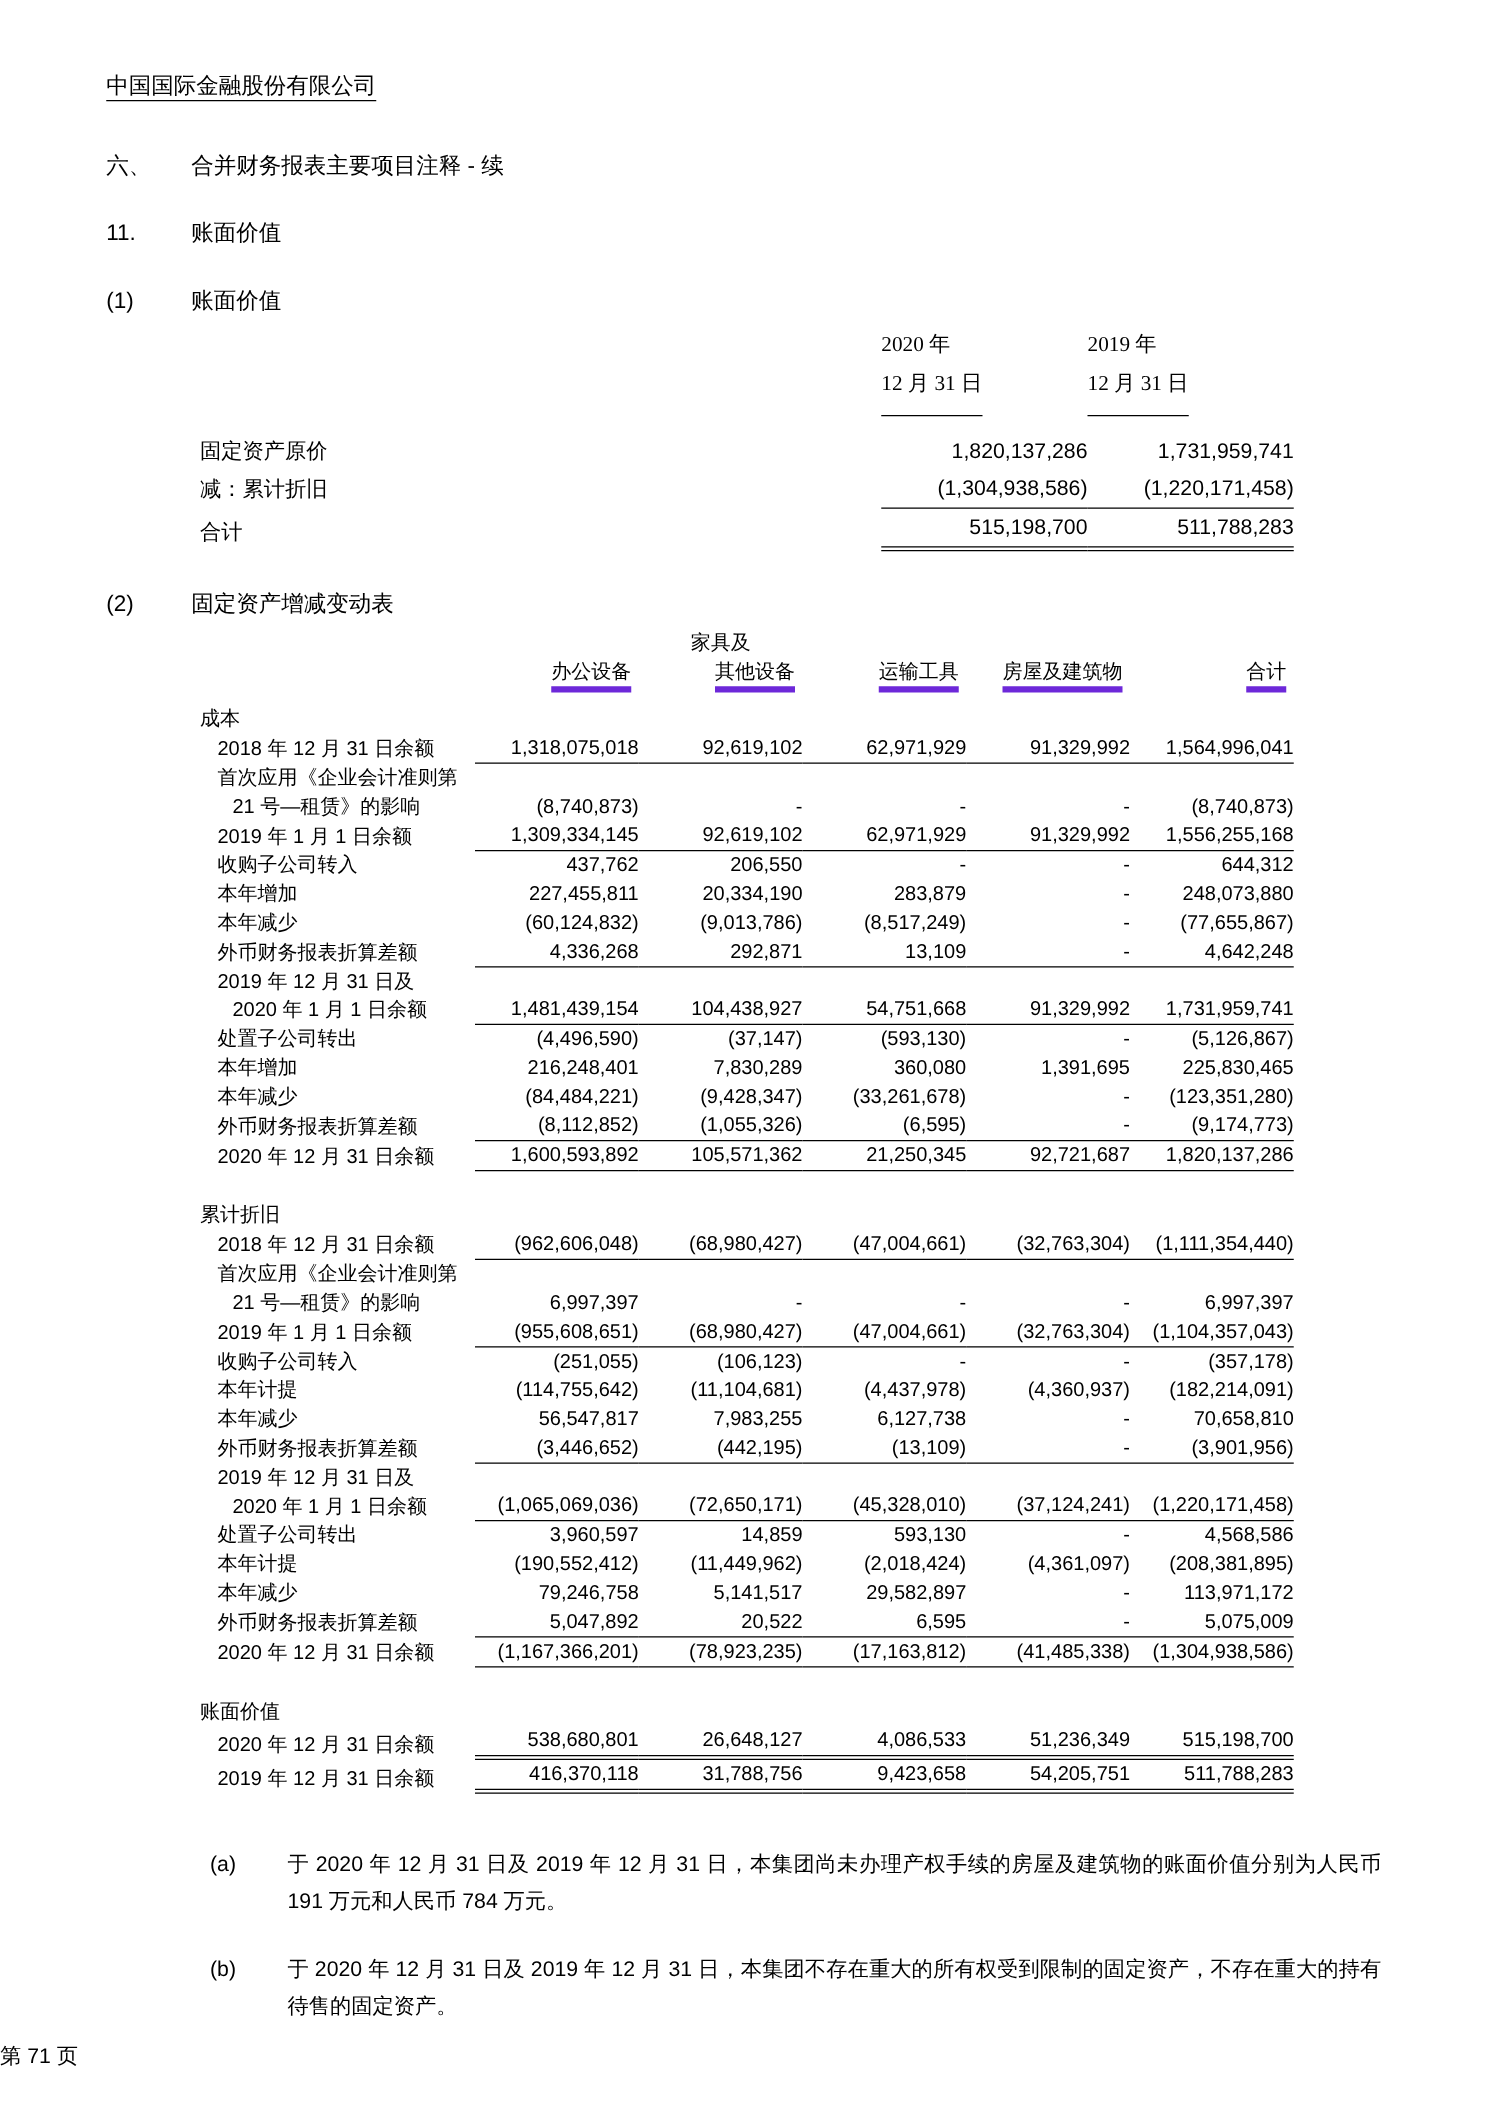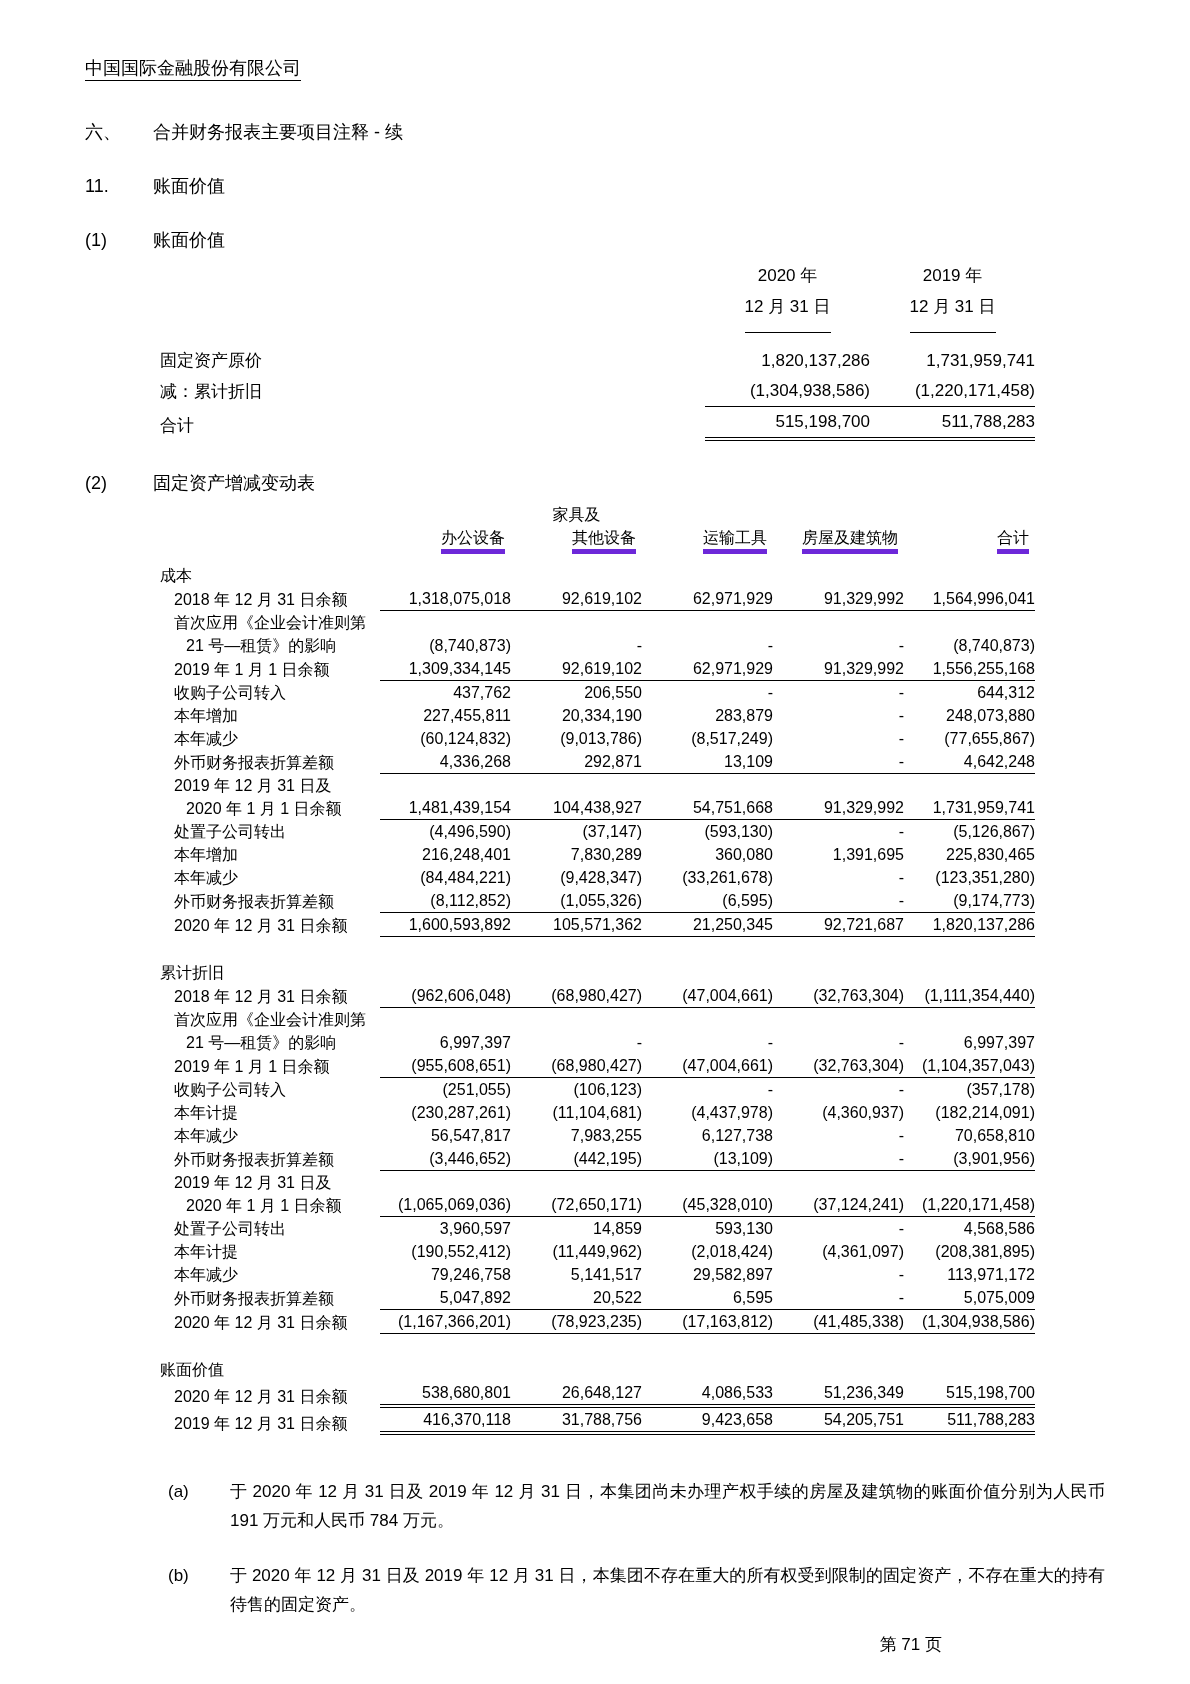--- a/index.html
+++ b/index.html
@@ -18,21 +18,21 @@
   .h-sec  { margin-top: 40px; }
   .h-item { margin-top: 30px; }
   .h-sub  { margin-top: 30px; }
   .h-no { display: inline-block; width: 68px; }
 
   
   table.t1 { margin: 6px 0 0 75px; width: 875px; border-collapse: collapse; table-layout: fixed; font-size: 17px; }
   table.t1 td { padding: 0; vertical-align: bottom; }
   .t1 col.c-lbl { width: 545px; }
   .t1 col.c-num { width: 165px; }
-  .t1 .hc { text-align: center; padding-top: 6px; }
+  .t1 .hc { padding-top: 6px; font-family: Liberation Serif, serif; }
   .t1 .hc .yr { margin-bottom: 8px; }
   .t1 .hu { border-bottom: 1px solid #000; padding-bottom: 16px; }
   .t1 tr.first td { padding-top: 28px; }
   .t1 td.num { text-align: right; }
   .t1 td.num > div { line-height: 30px; padding-left: 14px; }
   .t1 tr.u  td.num > div { border-bottom: 1px solid #000; }
   .t1 tr.dd td.num > div { border-bottom: 4px double #000; }
   .t1 td.lbl { line-height: 30px; }
 
   
@@ -53,21 +53,21 @@
   .t2 .hdr .hu { border-bottom: 5px solid #6d28d9; padding-bottom: 3px; }
   .t2 .hdr .hl1 { padding-right: 16px; text-align: center; }
 
   
   .fn { display: flex; margin: 0 0 0 83px; font-size: 17px; line-height: 29px; }
   .fn-a { margin-top: 42px; }
   .fn-b { margin-top: 26px; }
   .fn-no { width: 62px; flex: 0 0 62px; }
   .fn-text { width: 878px; text-align: justify; }
 
-  .footer { position: absolute; bottom: 28px; left: 0; width: 942px; text-align: right; font-size: 17px; }
+  .footer { position: absolute; bottom: 28px; left: 0; width: 942px; text-align: left; font-size: 17px; }
 </style>
 </head>
 <body>
 
 <div class="page">
 
   <div class="company"><span>中国国际金融股份有限公司</span></div>
 
   <div class="h-row h-sec">
     <span class="h-no">六、</span><span>合并财务报表主要项目注释 - 续</span>
@@ -490,21 +490,21 @@
       <td class="num">
             <div>-</div>
           </td>
       <td class="num">
             <div>(357,178)</div>
           </td>
     </tr>
     <tr>
       <td class="lbl">本年计提</td>
       <td class="num">
-            <div>(230,287,261)</div>
+            <div>(114,755,642)</div>
           </td>
       <td class="num">
             <div>(11,104,681)</div>
           </td>
       <td class="num">
             <div>(4,437,978)</div>
           </td>
       <td class="num">
             <div>(4,360,937)</div>
           </td>

